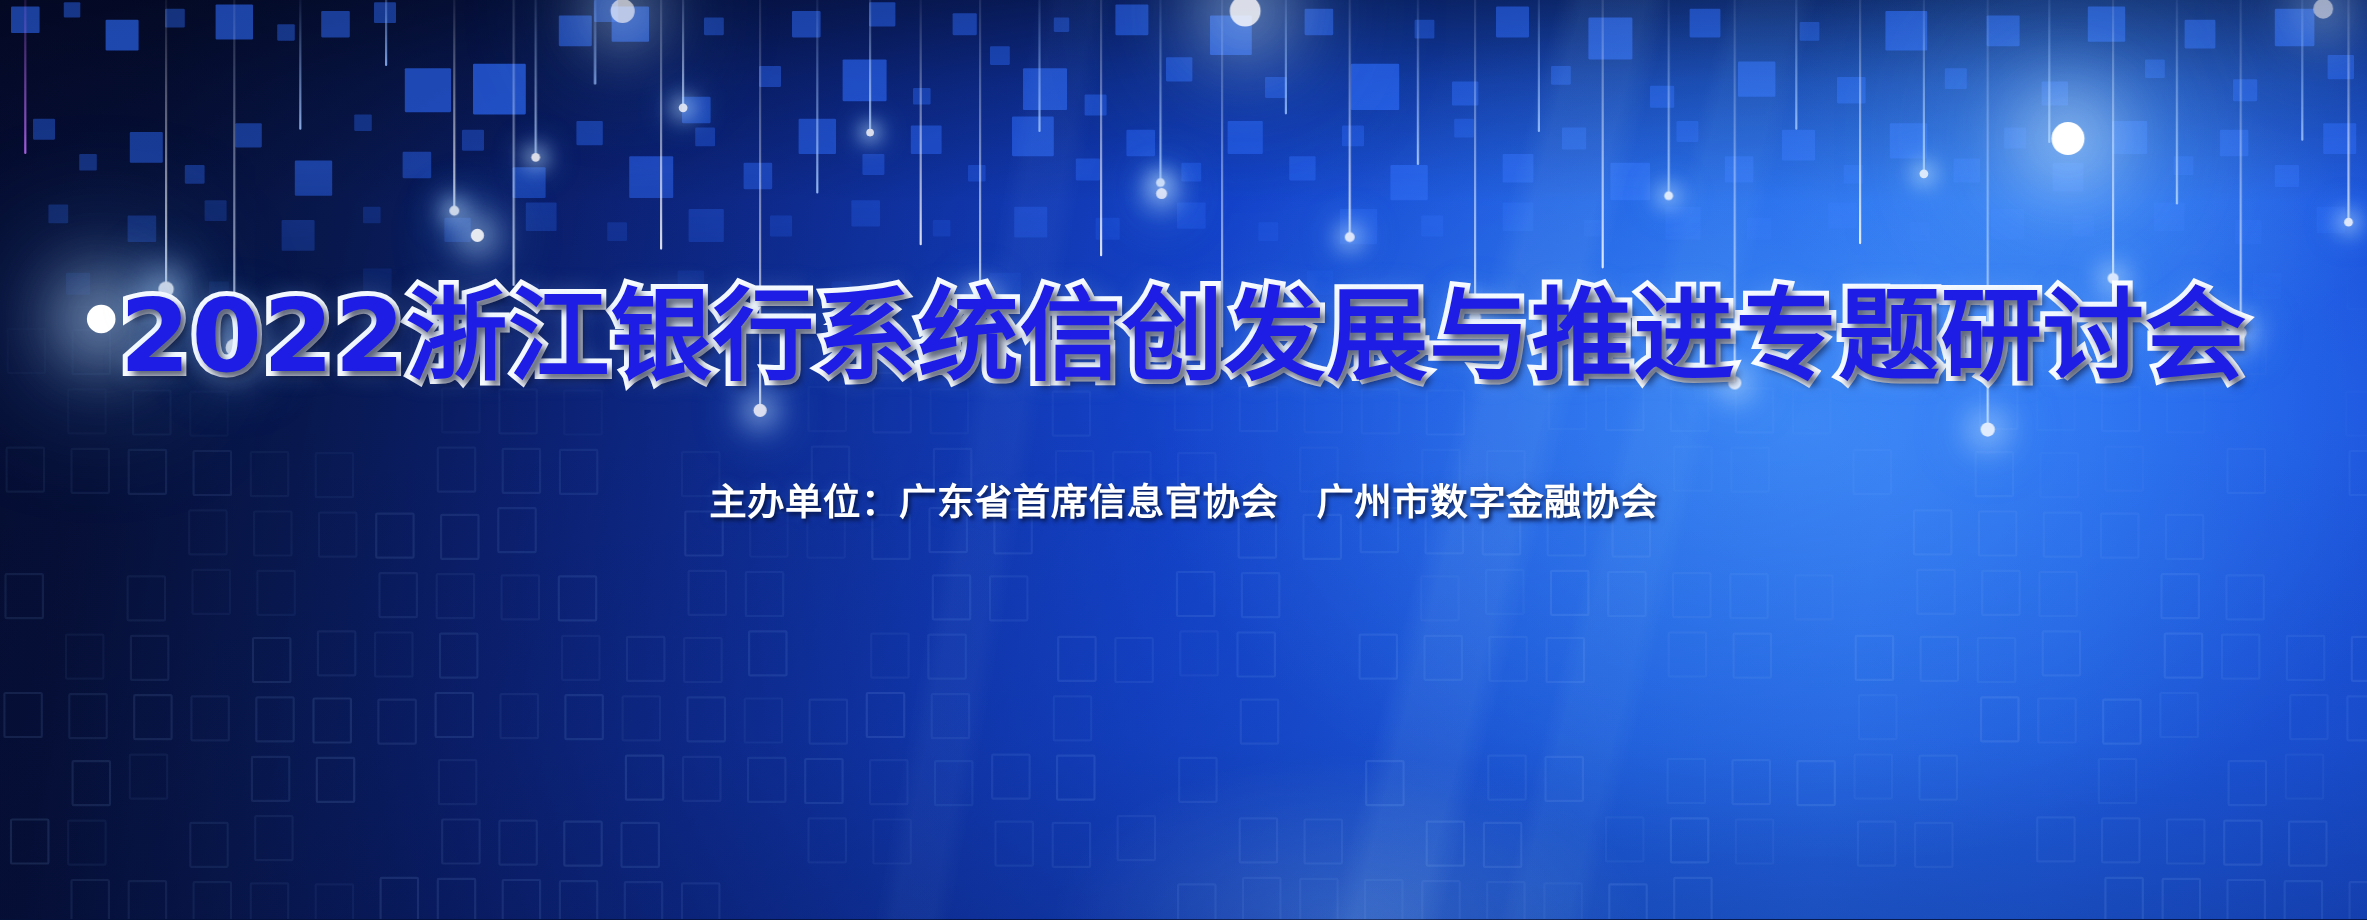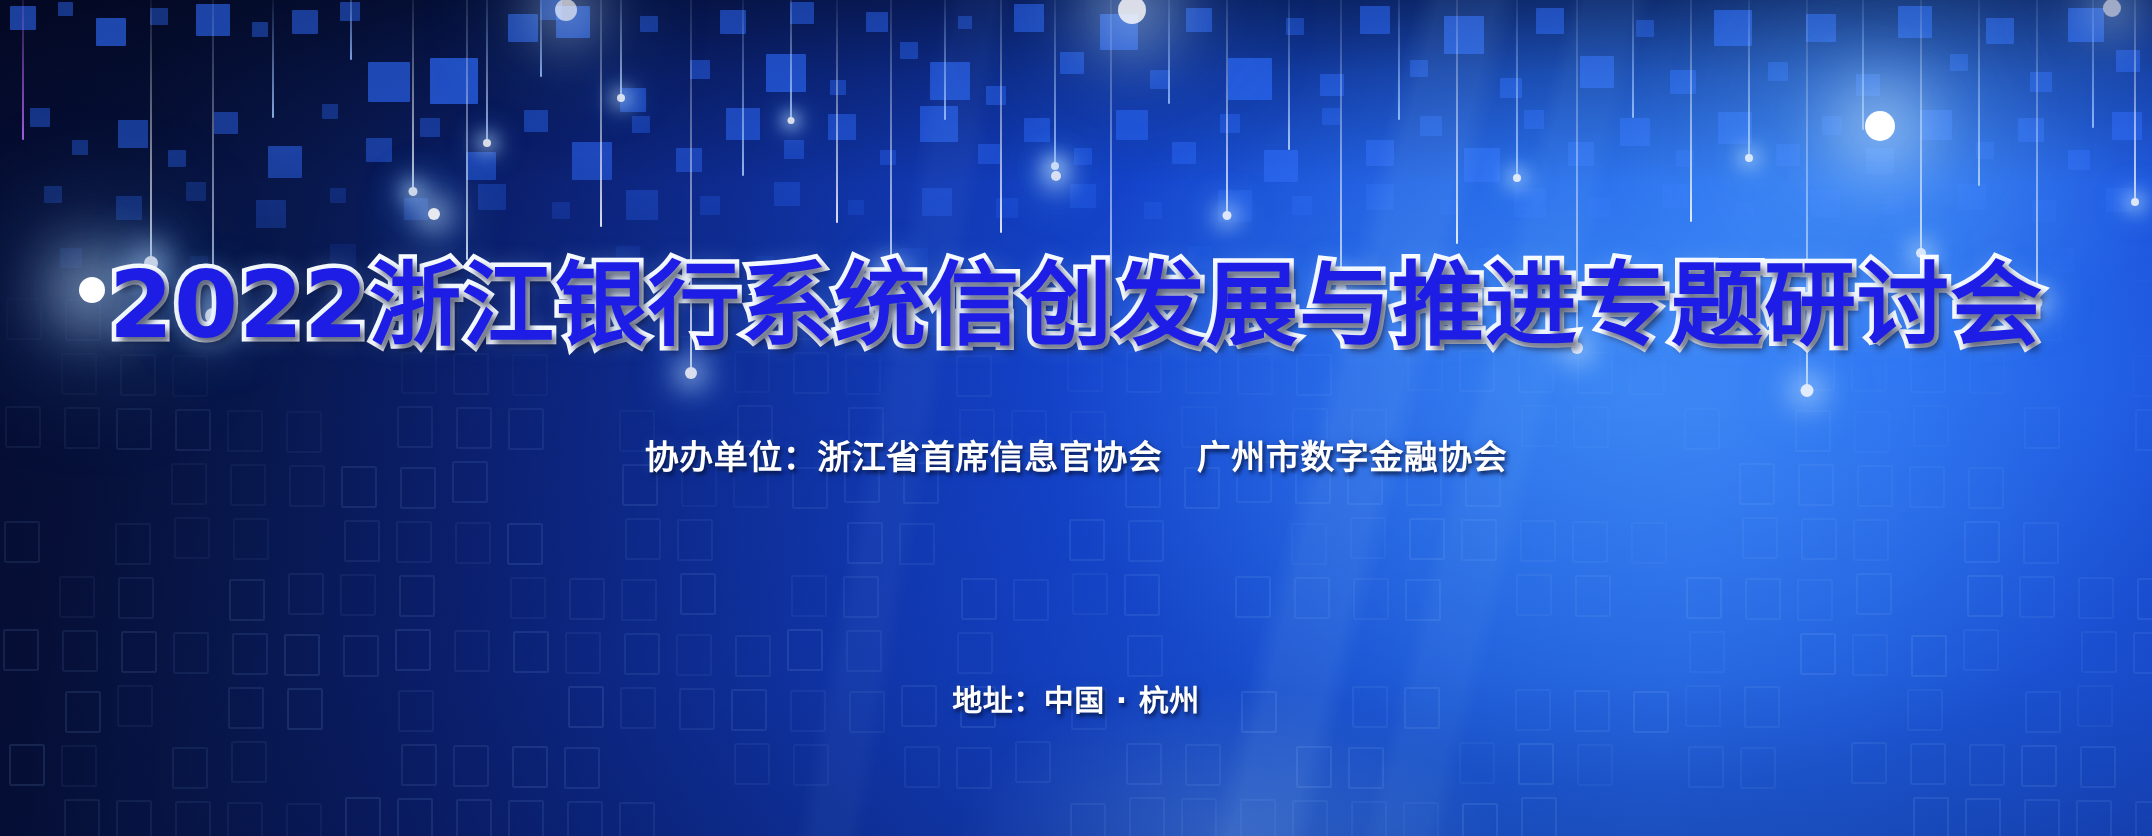--- a/index.html
+++ b/index.html
@@ -661,21 +661,20 @@
       <div class="bigdot" style="left: 1051px; top: 171px; width: 10px; height: 10px; opacity: 0.8; box-shadow: rgba(200, 230, 255, 0.8) 0px 0px 24px 8px, rgba(80, 160, 255, 0.45) 0px 0px 50px 16px;"></div>
     </div>
   <div class="layer" id="bg-shafts"></div>
   <div class="layer" id="bg-glow"></div>
 
   <div id="content">
 
     <h1 id="title">2022浙江银行系统信创发展与推进专题研讨会</h1>
 
     <div id="org-block">
-      <span class="org-line">协办单位：浙江省首席信息官协会　广州市数字金融协会</span>
+      <span class="org-line">主办单位：广东省首席信息官协会　广州市数字金融协会</span>
     </div>
 
     <div id="info-block">
-      <span class="info-line">地址：中国 · 杭州</span>
     </div>
 
   </div>
 </div>
 
 </body></html>

